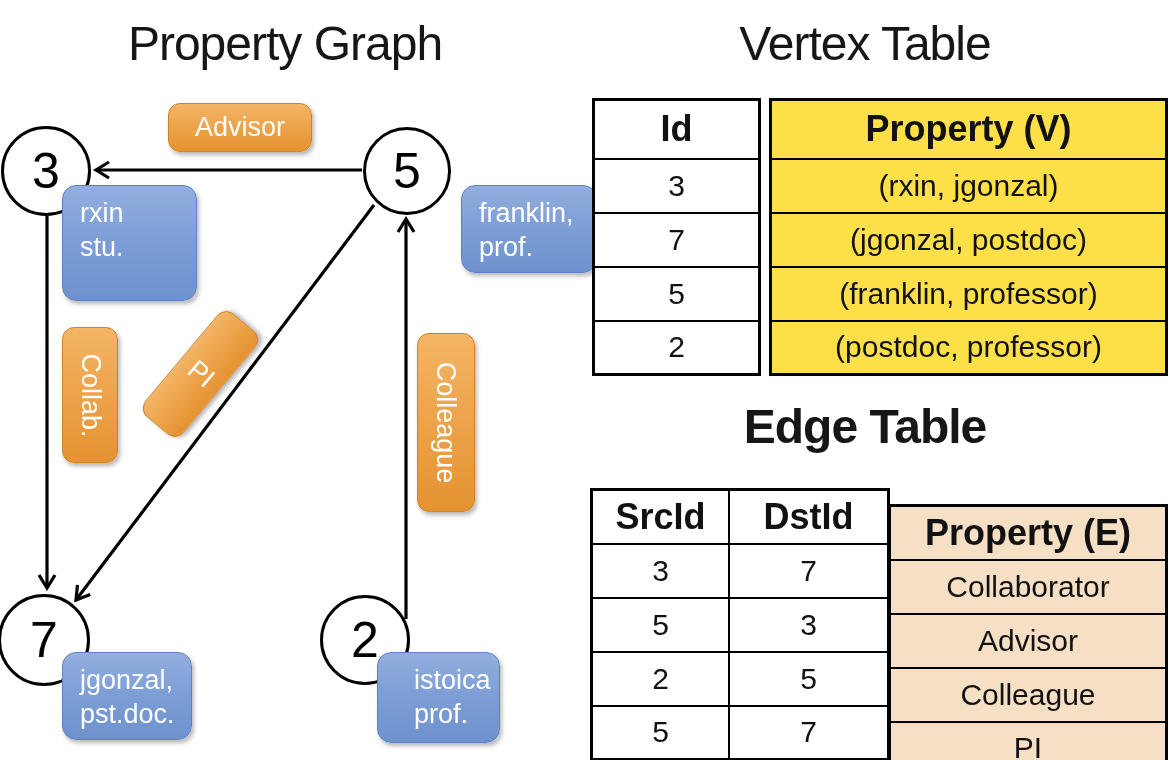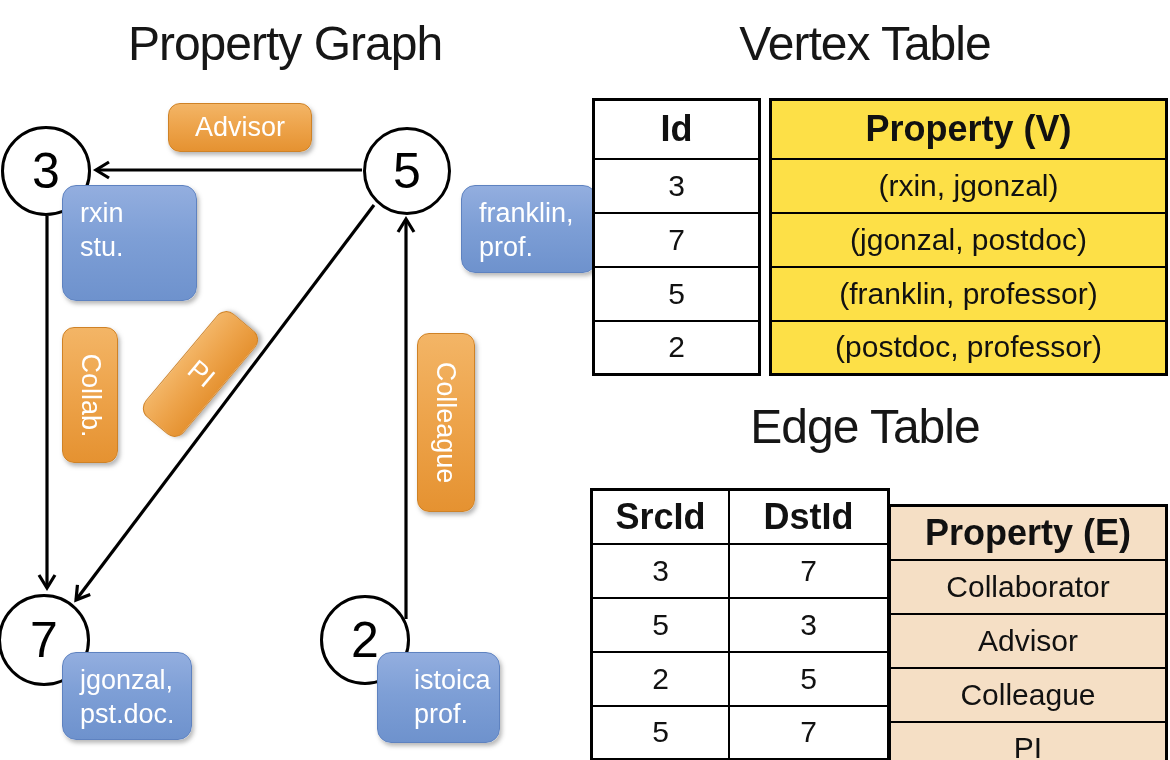--- a/index.html
+++ b/index.html
@@ -4,21 +4,21 @@
 <style>
   html,body{margin:0;padding:0;background:#fff;}
   .canvas{position:relative;width:1170px;height:760px;background:#fff;overflow:hidden;
           font-family:"Liberation Sans",sans-serif;color:#111;}
 
   
   .big-title{position:absolute;font-size:48px;font-weight:400;letter-spacing:-1px;
              text-align:center;color:#161616;white-space:nowrap;}
   #t-graph{left:0;top:16px;width:570px;}
   #t-vertex{left:585px;top:16px;width:560px;}
-  #t-edge{left:585px;top:399px;width:560px;}
+  #t-edge{left:585px;top:399px;width:560px;font-weight:bold;}
 
   
   #edges-svg{position:absolute;left:0;top:0;width:585px;height:760px;}
 
   .node{position:absolute;box-sizing:border-box;border:3.5px solid #000;border-radius:50%;
         background:#fff;display:flex;align-items:center;justify-content:center;
         font-size:50px;font-weight:400;color:#000;}
   #node-3{left:1px;top:126px;width:90px;height:90px;}
   #node-5{left:363px;top:127px;width:88px;height:88px;}
   #node-7{left:-2px;top:594px;width:92px;height:92px;}

